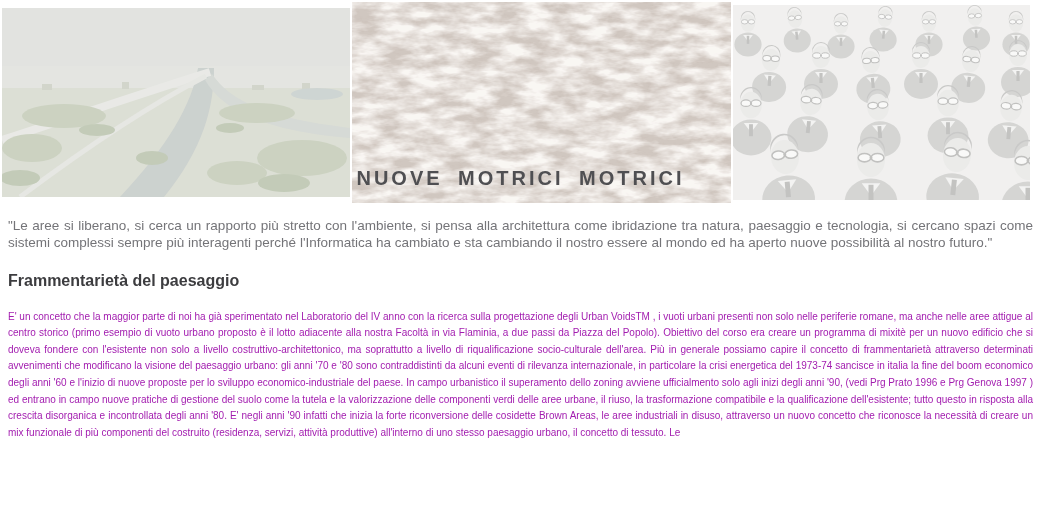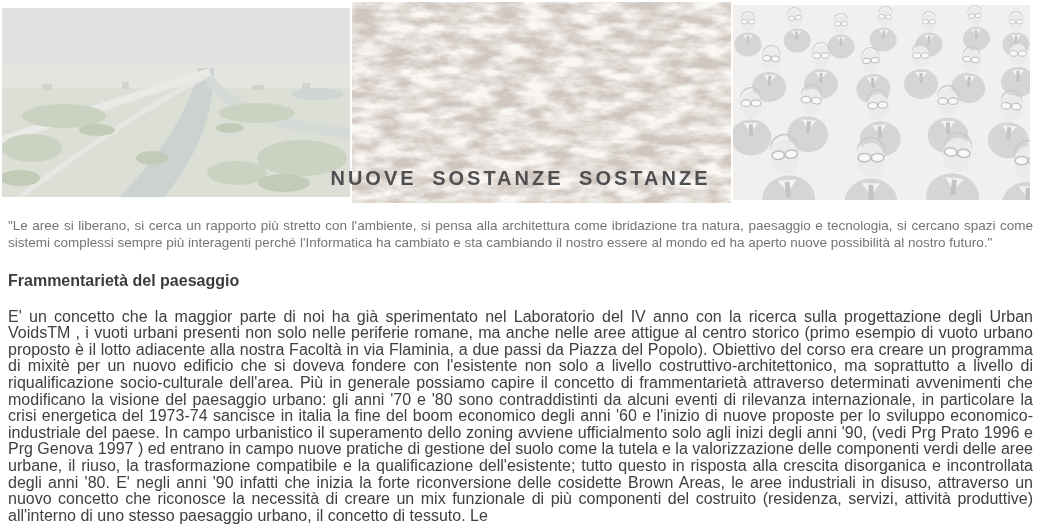--- a/index.html
+++ b/index.html
@@ -43,22 +43,22 @@
     text-align: justify;
   }
   .heading {
     margin: 20px 8px 8px 8px;
     color: #3c3c3f;
     font-size: 16px;
     font-weight: bold;
   }
   .body-text {
     margin: 19px 8px 0 8px;
-    color: #404040;
-    font-size: 16px;
+    color: #a21caf;
+    font-size: 10px;
     line-height: 16.6px;
     text-align: justify;
   }
 </style>
 </head>
 <body>
 
 <div class="page">
 
   <div class="header">
@@ -157,21 +157,21 @@
 
           <use href="#prs" transform="translate(52,152) scale(1.55) rotate(-5)"></use>
           <use href="#prs" transform="translate(138,155) scale(1.55)"></use>
           <use href="#prs" transform="translate(224,150) scale(1.55) rotate(6)"></use>
           <use href="#prs" transform="translate(295,158) scale(1.55)"></use>
         </g>
         <rect width="297" height="195" fill="#ffffff" opacity="0.30"></rect>
       </svg>
     </div>
 
-    <div class="collage-title">NUOVE SOSTANZE SOSTANZE</div>
+    <div class="collage-title">NUOVE MOTRICI MOTRICI</div>
   </div>
 
   <p class="quote">"Le aree si liberano, si cerca un rapporto più stretto con l'ambiente, si pensa alla architettura come ibridazione tra natura, paesaggio e tecnologia, si cercano spazi come sistemi complessi sempre più interagenti perché l'Informatica ha cambiato e sta cambiando il nostro essere al mondo ed ha aperto nuove possibilità al nostro futuro."</p>
 
   <h2 class="heading">Frammentarietà del paesaggio</h2>
 
   <p class="body-text">E' un concetto che la maggior parte di noi ha già sperimentato nel Laboratorio del IV anno con la ricerca sulla progettazione degli Urban VoidsTM , i vuoti urbani presenti non solo nelle periferie romane, ma anche nelle aree attigue al centro storico (primo esempio di vuoto urbano proposto è il lotto adiacente alla nostra Facoltà in via Flaminia, a due passi da Piazza del Popolo). Obiettivo del corso era creare un programma di mixitè per un nuovo edificio che si doveva fondere con l'esistente non solo a livello costruttivo-architettonico, ma soprattutto a livello di riqualificazione socio-culturale dell'area. Più in generale possiamo capire il concetto di frammentarietà attraverso determinati avvenimenti che modificano la visione del paesaggio urbano: gli anni '70 e '80 sono contraddistinti da alcuni eventi di rilevanza internazionale, in particolare la crisi energetica del 1973-74 sancisce in italia la fine del boom economico degli anni '60 e l'inizio di nuove proposte per lo sviluppo economico-industriale del paese. In campo urbanistico il superamento dello zoning avviene ufficialmento solo agli inizi degli anni '90, (vedi Prg Prato 1996 e Prg Genova 1997 ) ed entrano in campo nuove pratiche di gestione del suolo come la tutela e la valorizzazione delle componenti verdi delle aree urbane, il riuso, la trasformazione compatibile e la qualificazione dell'esistente; tutto questo in risposta alla crescita disorganica e incontrollata degli anni '80. E' negli anni '90 infatti che inizia la forte riconversione delle cosidette Brown Areas, le aree industriali in disuso, attraverso un nuovo concetto che riconosce la necessità di creare un mix funzionale di più componenti del costruito (residenza, servizi, attività produttive) all'interno di uno stesso paesaggio urbano, il concetto di tessuto. Le</p>
 
 </div>
 

